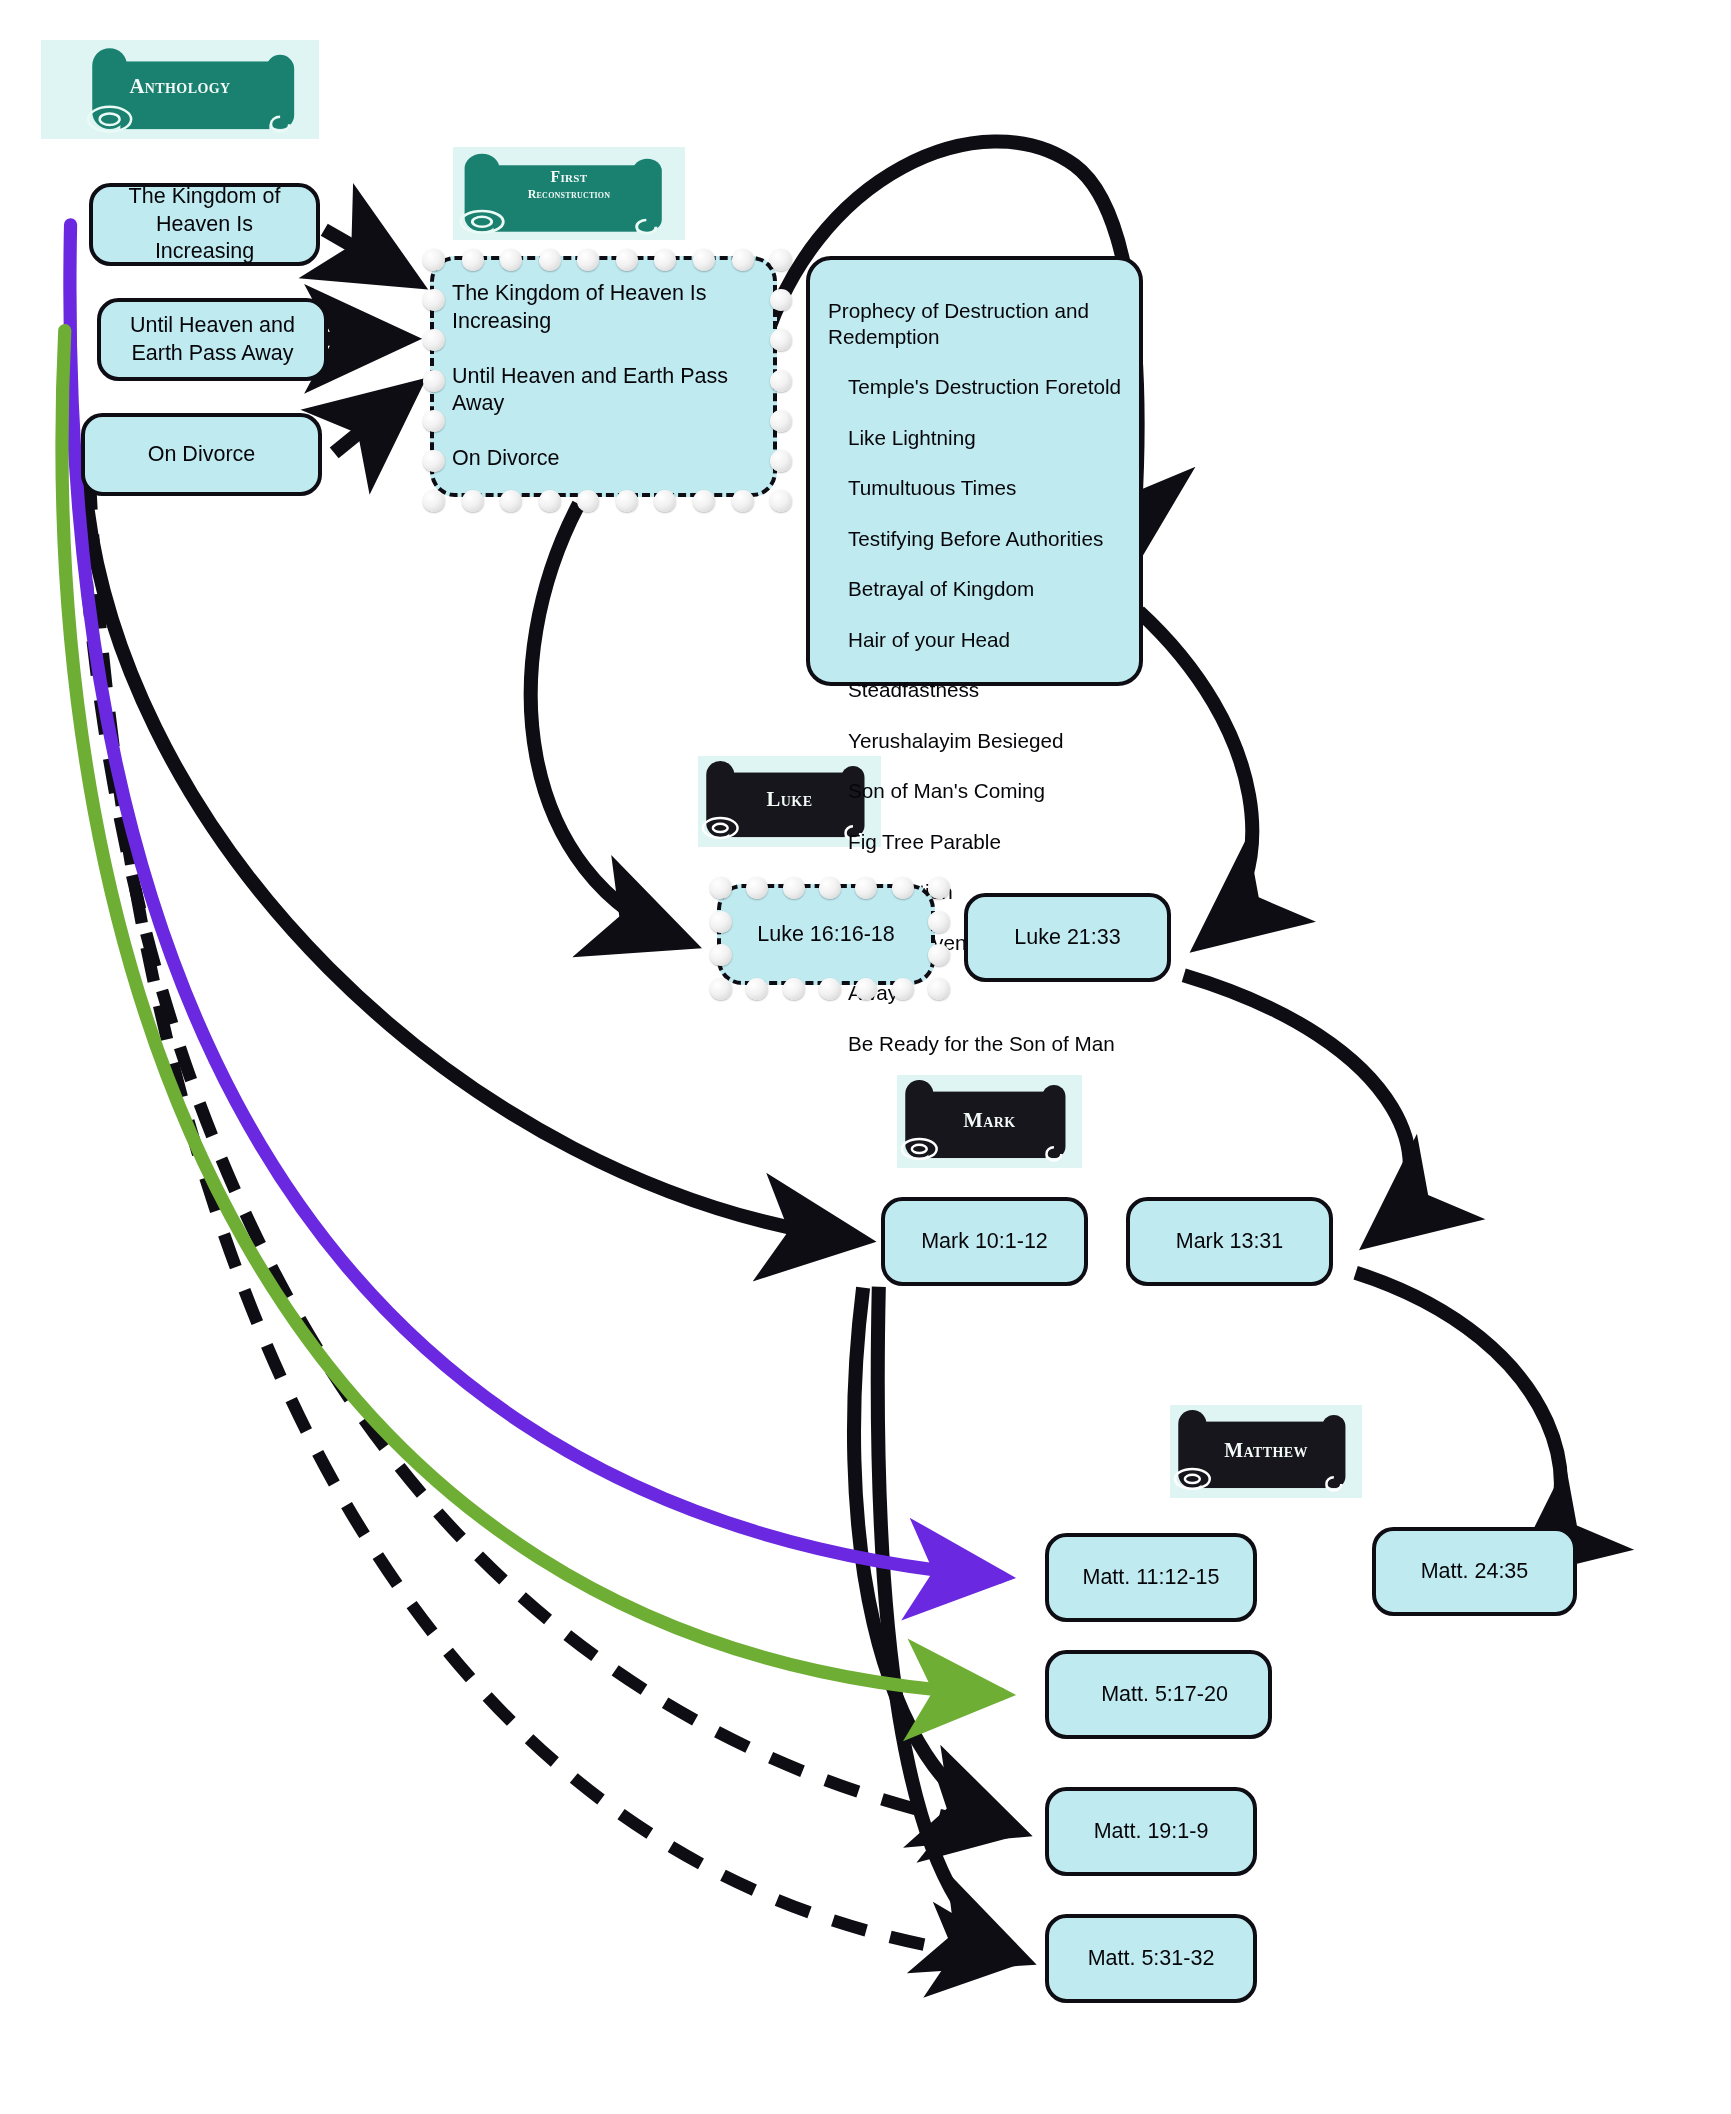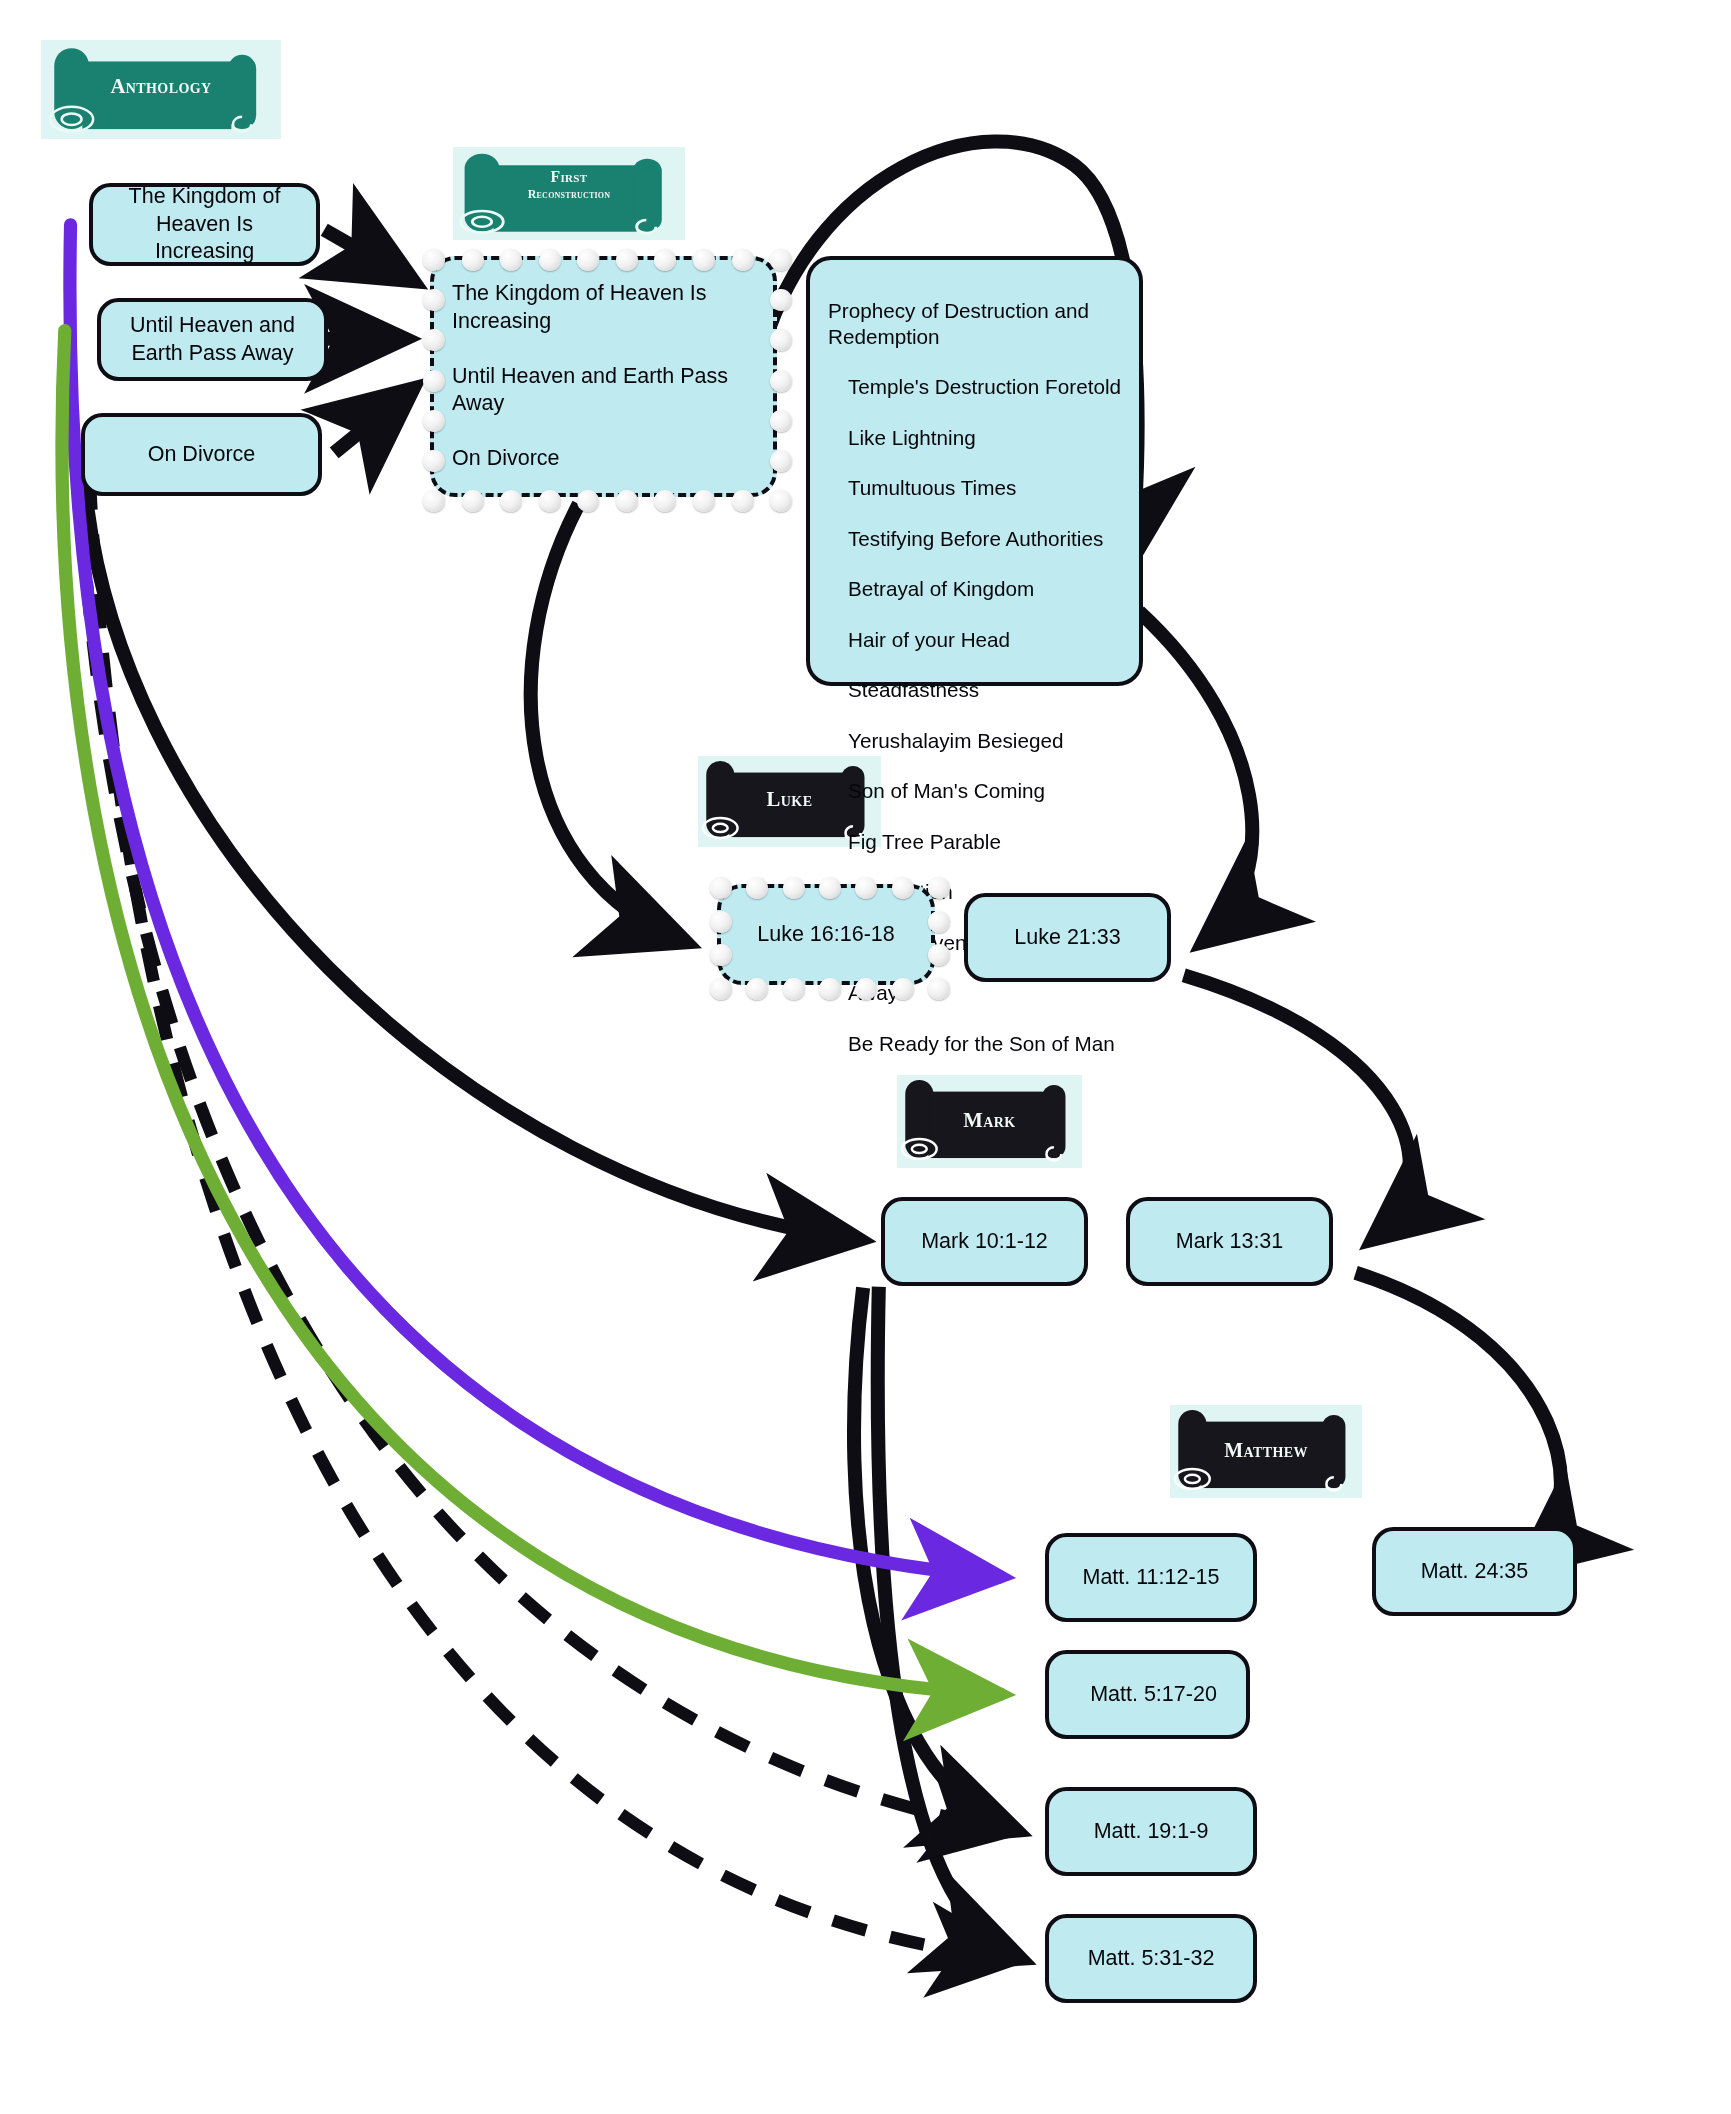--- a/index.html
+++ b/index.html
@@ -91,21 +91,21 @@
 
     <g fill="none" stroke="#6a28e0" stroke-width="16" stroke-linecap="round">
       <path d="M 85,272 C 70,1000 260,1830 1210,1908" marker-end="url(#ahPurple)"></path>
     </g>
 
     <g fill="none" stroke="#6fae34" stroke-width="16" stroke-linecap="round">
       <path d="M 78,400 C 40,1180 320,2010 1210,2050" marker-end="url(#ahGreen)"></path>
     </g>
   </svg>
 
-  <div class="scroll" style="left:41px;top:40px;width:240px;height:99px;">
+  <div class="scroll" style="left:41px;top:40px;width:240px;height:99px;padding-left:38px;">
     <svg viewBox="0 0 290 120" preserveAspectRatio="none">
       <rect x="16" y="10" width="42" height="98" rx="21" fill="#1a8070"></rect>
       <rect x="50" y="26" width="180" height="82" fill="#1a8070"></rect>
       <rect x="226" y="18" width="34" height="90" rx="17" fill="#1a8070"></rect>
       <ellipse cx="37" cy="96" rx="26" ry="15" fill="none" stroke="#eafaf5" stroke-width="3"></ellipse>
       <ellipse cx="37" cy="96" rx="12" ry="7" fill="none" stroke="#eafaf5" stroke-width="3"></ellipse>
       <path d="M243,93 a11,9 0 1,0 11,9" fill="none" stroke="#eafaf5" stroke-width="3"></path>
     </svg>
     <span class="slabel" style="top:36px;font-size:20.7px;font-variant:small-caps;">Anthology</span>
   </div>
@@ -273,21 +273,21 @@
   </div>
 
   <div class="node center" style="left:1045px;top:1533px;width:212px;height:89px;">
     <span class="txt">Matt. 11:12-15</span>
   </div>
 
   <div class="node center" style="left:1372px;top:1527px;width:205px;height:89px;">
     <span class="txt">Matt. 24:35</span>
   </div>
 
-  <div class="node center" style="left:1045px;top:1650px;width:205px;height:89px;padding-left:12px;">
+  <div class="node center" style="left:1045px;top:1650px;width:227px;height:89px;padding-left:12px;">
     <span class="txt">Matt. 5:17-20</span>
   </div>
 
   <div class="node center" style="left:1045px;top:1787px;width:212px;height:89px;">
     <span class="txt">Matt. 19:1-9</span>
   </div>
 
   <div class="node center" style="left:1045px;top:1914px;width:212px;height:89px;">
     <span class="txt">Matt. 5:31-32</span>
   </div>

